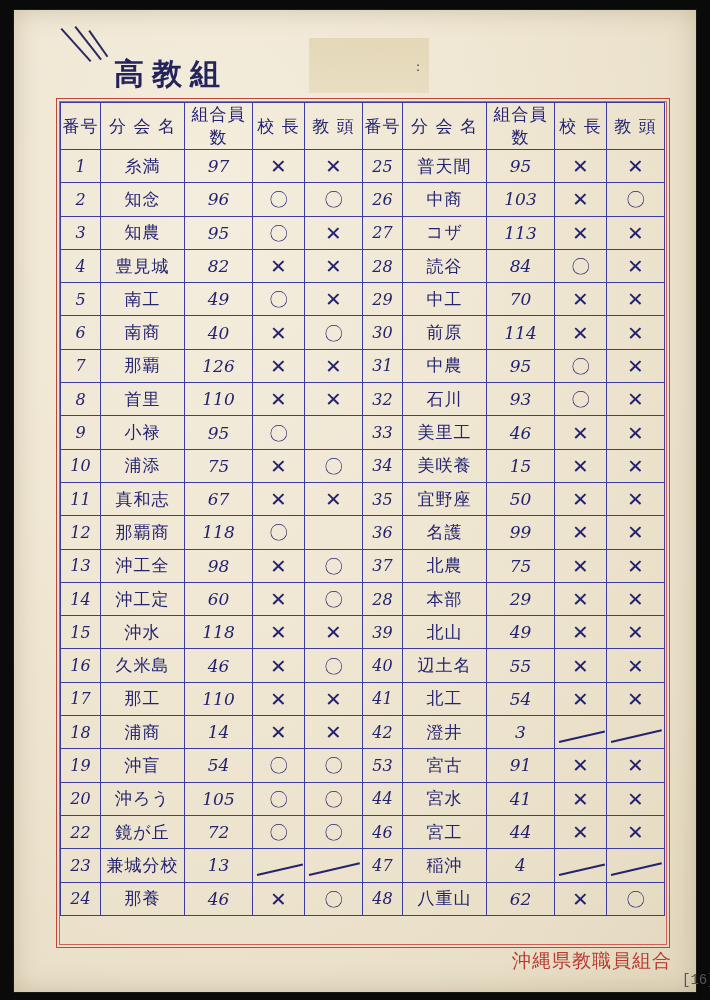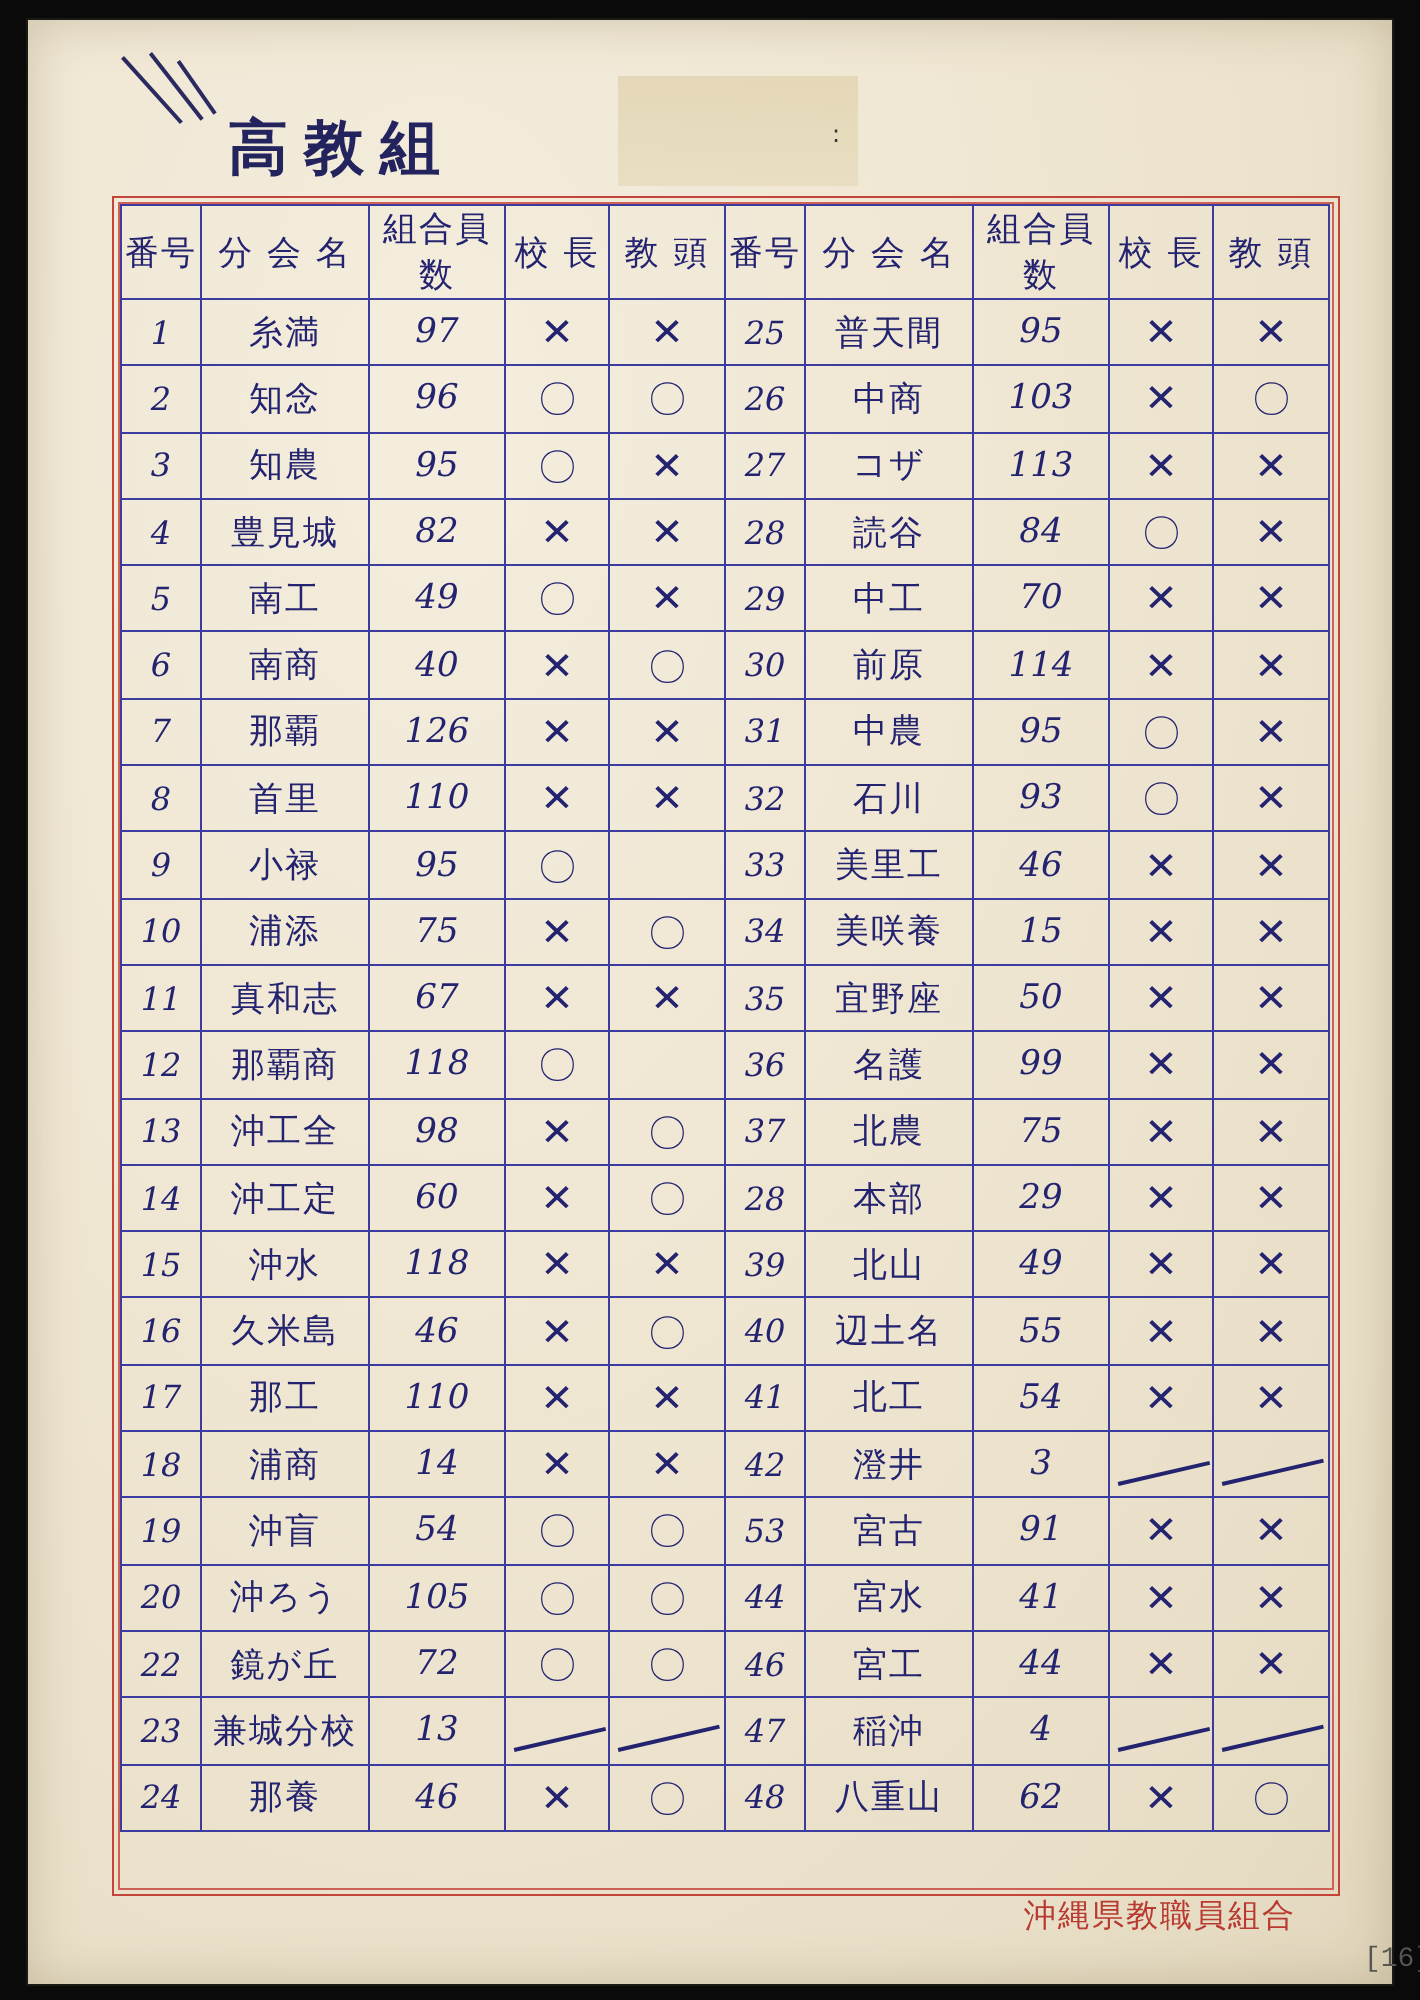--- a/index.html
+++ b/index.html
@@ -92,21 +92,21 @@
     position:relative;
   }
   .strike::after{
     content:"";position:absolute;left:4px;top:78%;width:92%;height:1.5px;
     background:#232370;transform:rotate(-13deg);transform-origin:left center;
   }
   .smallnote{font-size:9px;letter-spacing:0;}
 
   #footer{
     position:absolute;left:498px;top:938px;
-    font-size:16px;color:#b83a30;letter-spacing:1px;
+    font-size:19px;color:#b83a30;letter-spacing:1px;
     font-family:"DejaVu Serif","Liberation Serif",serif;
   }
   #pagenum{
     position:absolute;left:668px;top:962px;
     font-size:14px;color:#555;font-family:Liberation Mono, monospace;
   }
   #colon{
     position:absolute;left:402px;top:50px;color:#333;font-size:12px;
   }
 </style>

